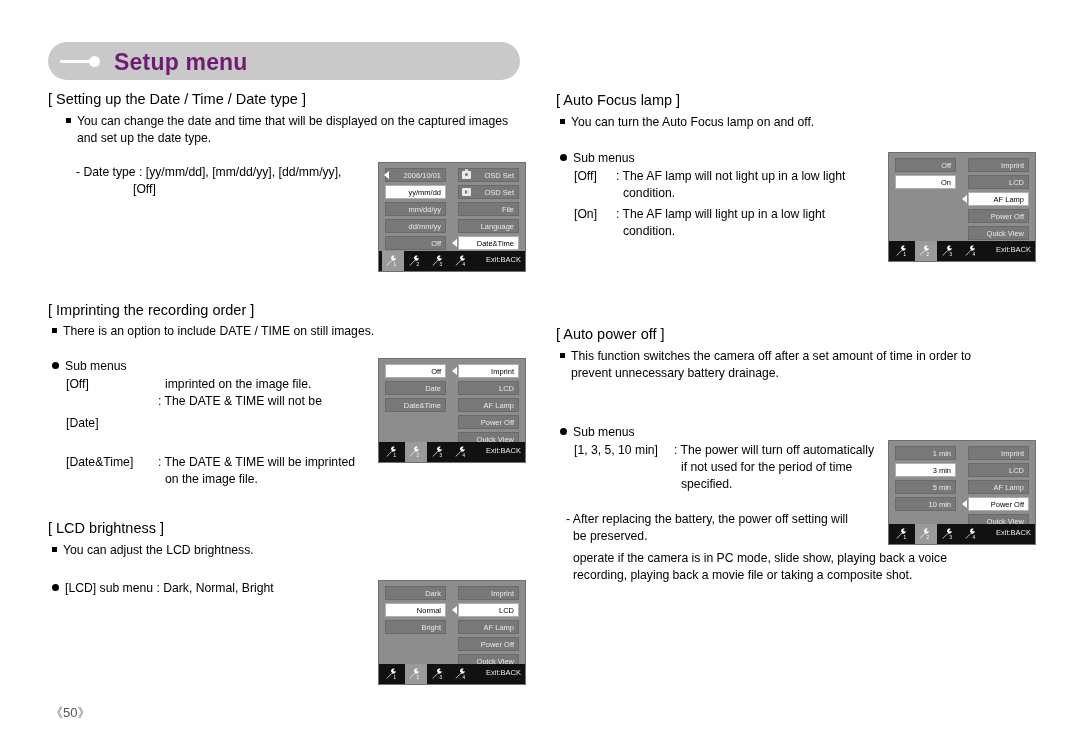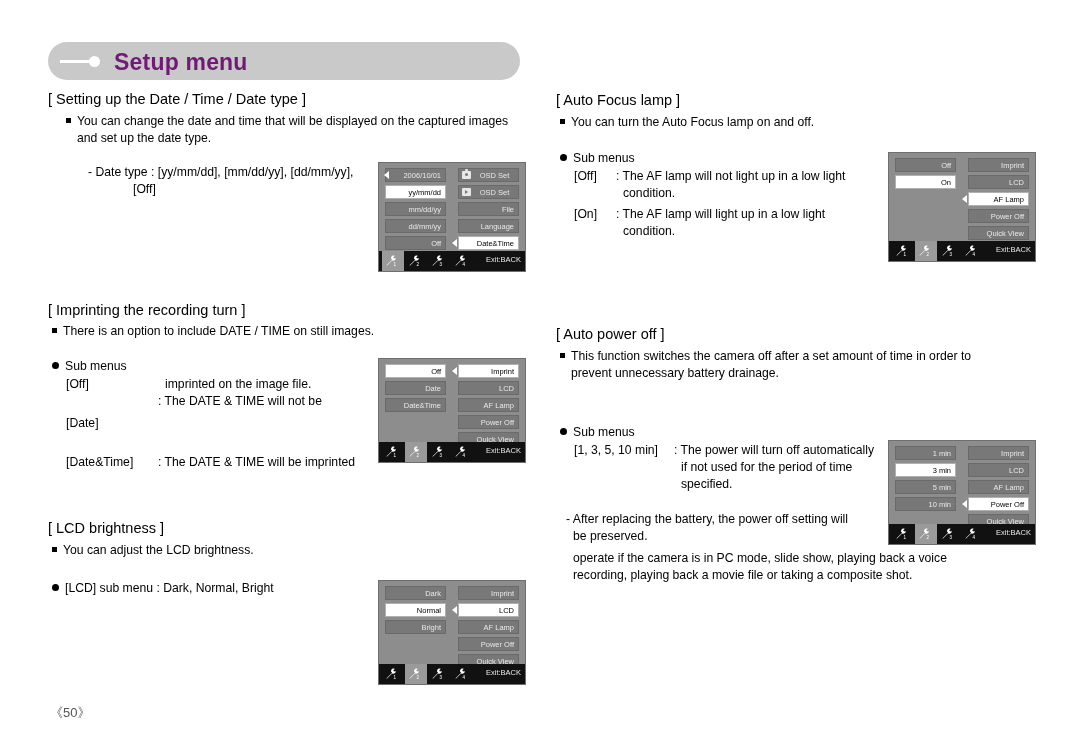--- a/index.html
+++ b/index.html
@@ -124,21 +124,21 @@
     overflow: hidden;
     white-space: nowrap;
     border: 1px solid #6a6a6a;
   }
   .cell.sel {
     background: #ffffff;
     color: #000000;
     border: 1px solid #b0b0b0;
   }
   .cell.withicon {
-    text-align: center;
+    text-align: right;
     position: relative;
     padding-left: 16px;
   }
   .cell .ico {
     position: absolute;
     left: 3px;
     top: 2px;
     width: 9px;
     height: 8px;
   }
@@ -237,24 +237,24 @@
 <div class="bullet-sq" style="left:66px; top:113px; width:470px;">
   <div class="indent-row">
     <div class="col-a"><span class="sq"></span></div>
     <div class="col-b">
       <div>You can change the date and time that will be displayed on the captured images</div>
       <div>and set up the date type.</div>
     </div>
   </div>
 </div>
 
-<div class="para" style="left:88px; top:164px;">- Date type : [yy/mm/dd], [mm/dd/yy], [dd/mm/yy],</div>
+<div class="para" style="left:76px; top:164px;">- Date type : [yy/mm/dd], [mm/dd/yy], [dd/mm/yy],</div>
 <div class="para" style="left:133px; top:181px;">[Off]</div>
 
-<div class="sec-title" style="left:48px; top:302px;">[ Imprinting the recording turn ]</div>
+<div class="sec-title" style="left:48px; top:302px;">[ Imprinting the recording order ]</div>
 
 <div class="bullet-sq" style="left:52px; top:323px; width:400px;">
   <div class="indent-row">
     <div class="col-a"><span class="sq"></span></div>
     <div class="col-b">There is an option to include DATE / TIME on still images.</div>
   </div>
 </div>
 
 <div class="bullet-ci" style="left:52px; top:358px;">
   <span class="ci"></span><span>Sub menus</span>
@@ -274,20 +274,21 @@
   <div class="indent-row">
     <div class="col-a" style="width:92px;">[Date]</div>
   </div>
 </div>
 
 <div class="para" style="left:66px; top:454px; width:320px;">
   <div class="indent-row">
     <div class="col-a" style="width:92px;">[Date&amp;Time]</div>
     <div class="col-b">
       <div>: The DATE &amp; TIME will be imprinted</div>
+      <div style="margin-left:7px;">on the image file.</div>
     </div>
   </div>
 </div>
 
 <div class="sec-title" style="left:48px; top:520px;">[ LCD brightness ]</div>
 
 <div class="bullet-sq" style="left:52px; top:542px; width:360px;">
   <div class="indent-row">
     <div class="col-a"><span class="sq"></span></div>
     <div class="col-b">You can adjust the LCD brightness.</div>

